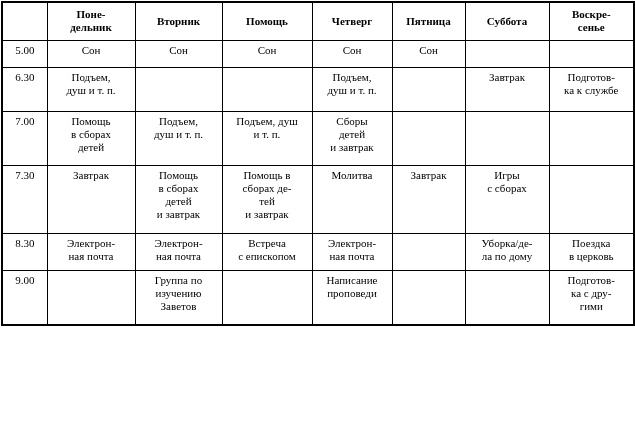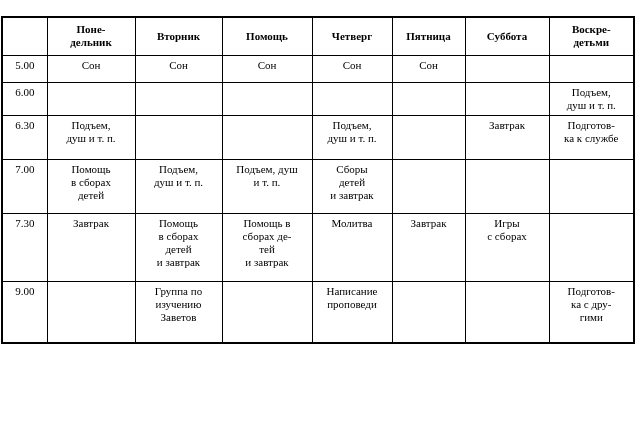--- a/index.html
+++ b/index.html
@@ -2,41 +2,41 @@
 <html><head>
 <meta charset="utf-8">
 <style>
   html,body{margin:0;padding:0;background:#fff;}
   body{
     width:635px;height:434px;overflow:hidden;
     font-family:"Liberation Serif", serif;color:#000;
   }
   table[data-name="schedule-table"]{
     border-collapse:collapse;table-layout:fixed;
-    margin:16px 0 0 1px;border:2px solid #000;
+    margin:1px 0 0 1px;border:2px solid #000;
   }
   th,td{
     border:1px solid #000;
     font-size:11px;line-height:13px;
     text-align:center;white-space:pre-line;
     padding:3px 2px;overflow:hidden;
   }
   th{font-weight:bold;vertical-align:middle;}
   td{vertical-align:top;}
   td.time{text-align:center;}
   tr.r0{height:38px}
   tr.r1{height:27px}
   tr.r2{height:28px}
   tr.r3{height:30px}
   tr.r4{height:44px}
   tr.r5{height:54px}
   tr.r6{height:68px}
   tr.r7{height:40px}
   tr.r8{height:37px}
-  tr.r9{height:62px}
+  tr.r9{height:55px}
 </style>
 </head>
 <body>
 
 <table data-name="schedule-table">
   <colgroup>
     <col style="width:45px">
       <col style="width:88px">
       <col style="width:87px">
       <col style="width:90px">
@@ -49,42 +49,31 @@
       <tr class="r0" data-name="header-row">
     <th data-name="time-column-header"></th>
     <th data-name="day-header-monday">Поне-
 дельник</th>
     <th data-name="day-header-tuesday">Вторник</th>
     <th data-name="day-header-wednesday">Помощь</th>
     <th data-name="day-header-thursday">Четверг</th>
     <th data-name="day-header-friday">Пятница</th>
     <th data-name="day-header-saturday">Суббота</th>
     <th data-name="day-header-sunday">Воскре-
-детьми</th>
+сенье</th>
   </tr>
   <tr class="r1" data-name="table-row">
     <td class="time" data-name="time-cell">5.00</td>
     <td data-name="schedule-cell">Сон</td>
     <td data-name="schedule-cell">Сон</td>
     <td data-name="schedule-cell">Сон</td>
     <td data-name="schedule-cell">Сон</td>
     <td data-name="schedule-cell">Сон</td>
     <td data-name="schedule-cell"></td>
     <td data-name="schedule-cell"></td>
-  </tr>
-  <tr class="r3" data-name="table-row">
-    <td class="time" data-name="time-cell">6.00</td>
-    <td data-name="schedule-cell"></td>
-    <td data-name="schedule-cell"></td>
-    <td data-name="schedule-cell"></td>
-    <td data-name="schedule-cell"></td>
-    <td data-name="schedule-cell"></td>
-    <td data-name="schedule-cell"></td>
-    <td data-name="schedule-cell">Подъем,
-душ и т. п.</td>
   </tr>
   <tr class="r4" data-name="table-row">
     <td class="time" data-name="time-cell">6.30</td>
     <td data-name="schedule-cell">Подъем,
 душ и т. п.</td>
     <td data-name="schedule-cell"></td>
     <td data-name="schedule-cell"></td>
     <td data-name="schedule-cell">Подъем,
 душ и т. п.</td>
     <td data-name="schedule-cell"></td>
@@ -118,20 +107,36 @@
     <td data-name="schedule-cell">Помощь в
 сборах де-
 тей
 и завтрак</td>
     <td data-name="schedule-cell">Молитва</td>
     <td data-name="schedule-cell">Завтрак</td>
     <td data-name="schedule-cell">Игры
 с сборах</td>
     <td data-name="schedule-cell"></td>
   </tr>
+  <tr class="r8" data-name="table-row">
+    <td class="time" data-name="time-cell">8.30</td>
+    <td data-name="schedule-cell">Электрон-
+ная почта</td>
+    <td data-name="schedule-cell">Электрон-
+ная почта</td>
+    <td data-name="schedule-cell">Встреча
+с епископом</td>
+    <td data-name="schedule-cell">Электрон-
+ная почта</td>
+    <td data-name="schedule-cell"></td>
+    <td data-name="schedule-cell">Уборка/де-
+ла по дому</td>
+    <td data-name="schedule-cell">Поездка
+в церковь</td>
+  </tr>
   <tr class="r9" data-name="table-row">
     <td class="time" data-name="time-cell">9.00</td>
     <td data-name="schedule-cell"></td>
     <td data-name="schedule-cell">Группа по
 изучению
 Заветов</td>
     <td data-name="schedule-cell"></td>
     <td data-name="schedule-cell">Написание
 проповеди</td>
     <td data-name="schedule-cell"></td>

